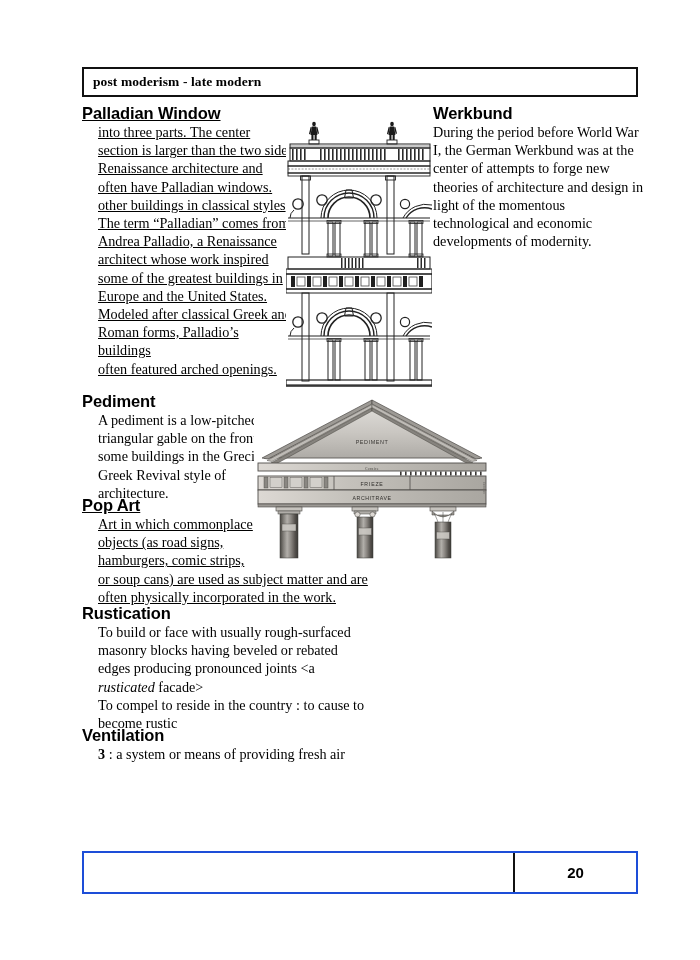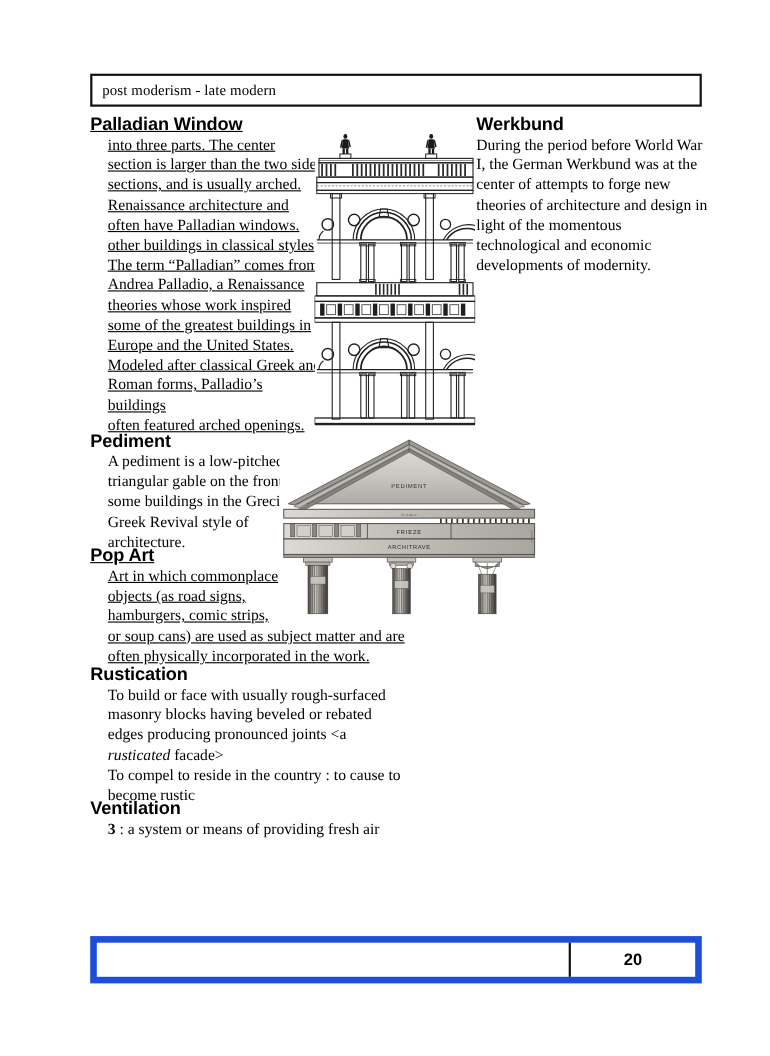--- a/index.html
+++ b/index.html
@@ -28,20 +28,21 @@
   
   .header-box {
     position: absolute;
     left: 82px;
     top: 67px;
     width: 556px;
     height: 30px;
     border: 2px solid #111111;
     box-sizing: border-box;
     background: #ffffff;
+    font-weight: bold;
   }
   .header-text {
     position: absolute;
     left: 9px;
     top: 50%;
     transform: translateY(-50%);
     font-size: 13.5px;
     letter-spacing: 0.1px;
     white-space: nowrap;
   }
@@ -144,21 +145,21 @@
   em { font-style: italic; }
   .b { font-weight: bold; }
 
   
   .footer-box {
     position: absolute;
     left: 82px;
     top: 851px;
     width: 556px;
     height: 43px;
-    border: 6px solid #1d4ed8;
+    border: 2px solid #1d4ed8;
     box-sizing: border-box;
     display: flex;
     background: #ffffff;
   }
   .footer-left {
     width: 431px;
     border-right: 2px solid #111111;
     box-sizing: border-box;
   }
   .footer-right {
@@ -183,27 +184,26 @@
     <div class="header-text">post moderism - late modern</div>
   </div>
 
   <div class="content">
 
     <div class="left-col">
       <div class="h-term">Palladian Window</div>
       <div class="body-col indent">
         <p>into three parts. The center</p>
         <p>section is larger than the two side</p>
-        <p>sections, and is usually arched.</p>
         <p>Renaissance architecture and</p>
         <p>often have Palladian windows.</p>
         <p>other buildings in classical styles</p>
         <p>The term “Palladian” comes from</p>
         <p>Andrea Palladio, a Renaissance</p>
-        <p>theories whose work inspired</p>
+        <p>architect whose work inspired</p>
         <p>some of the greatest buildings in</p>
         <p>Europe and the United States.</p>
         <p>Modeled after classical Greek and</p>
         <p>Roman forms, Palladio’s buildings</p>
         <p>often featured arched openings.</p>
       </div>
     </div>
 
     <div class="fig-palladian">
       <svg viewBox="0 0 146 283" width="146" height="283" aria-hidden="true">

